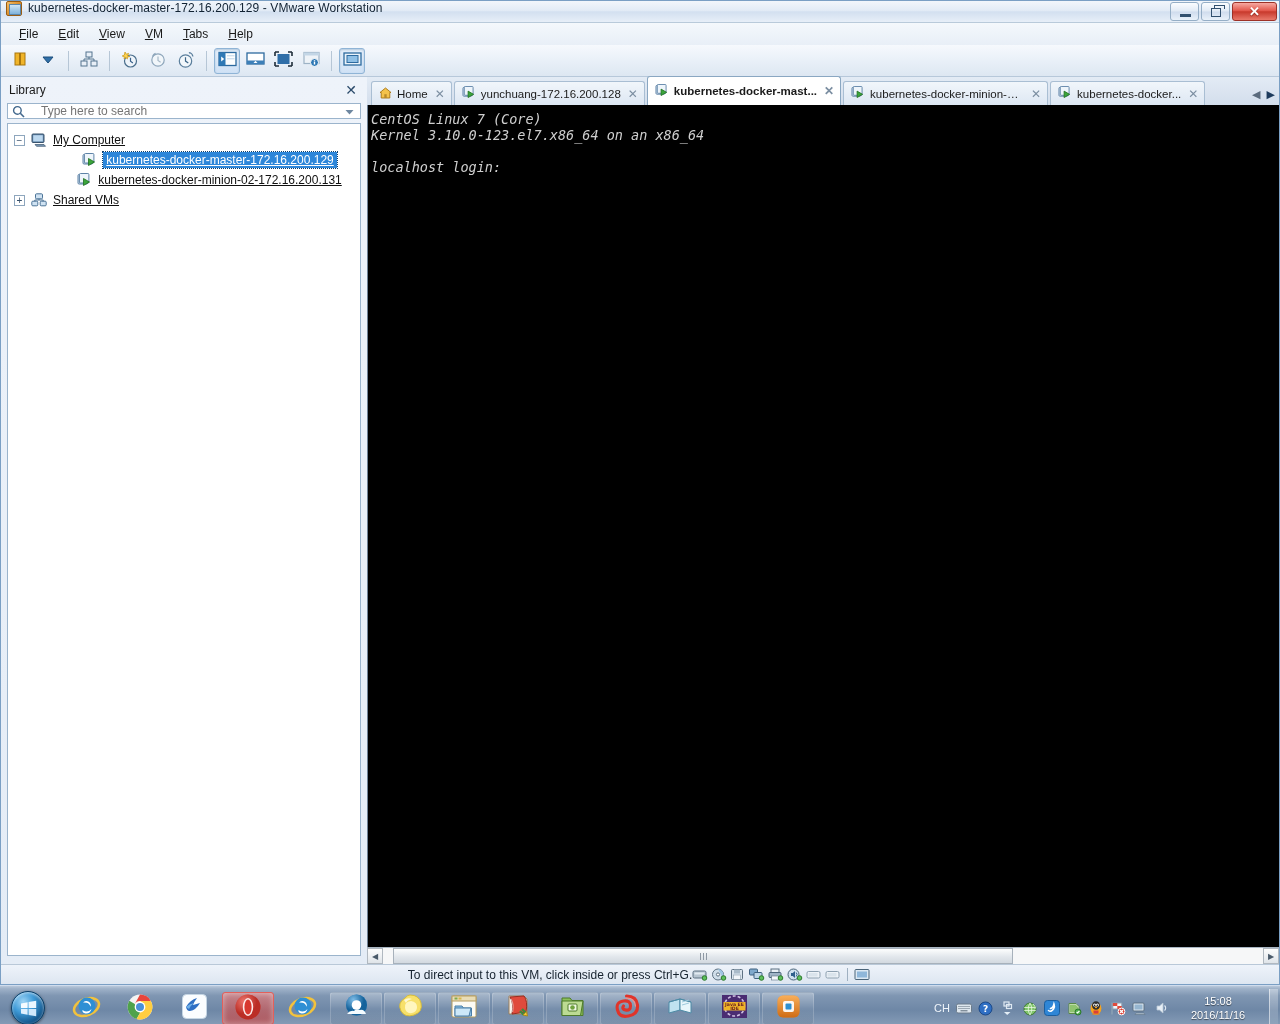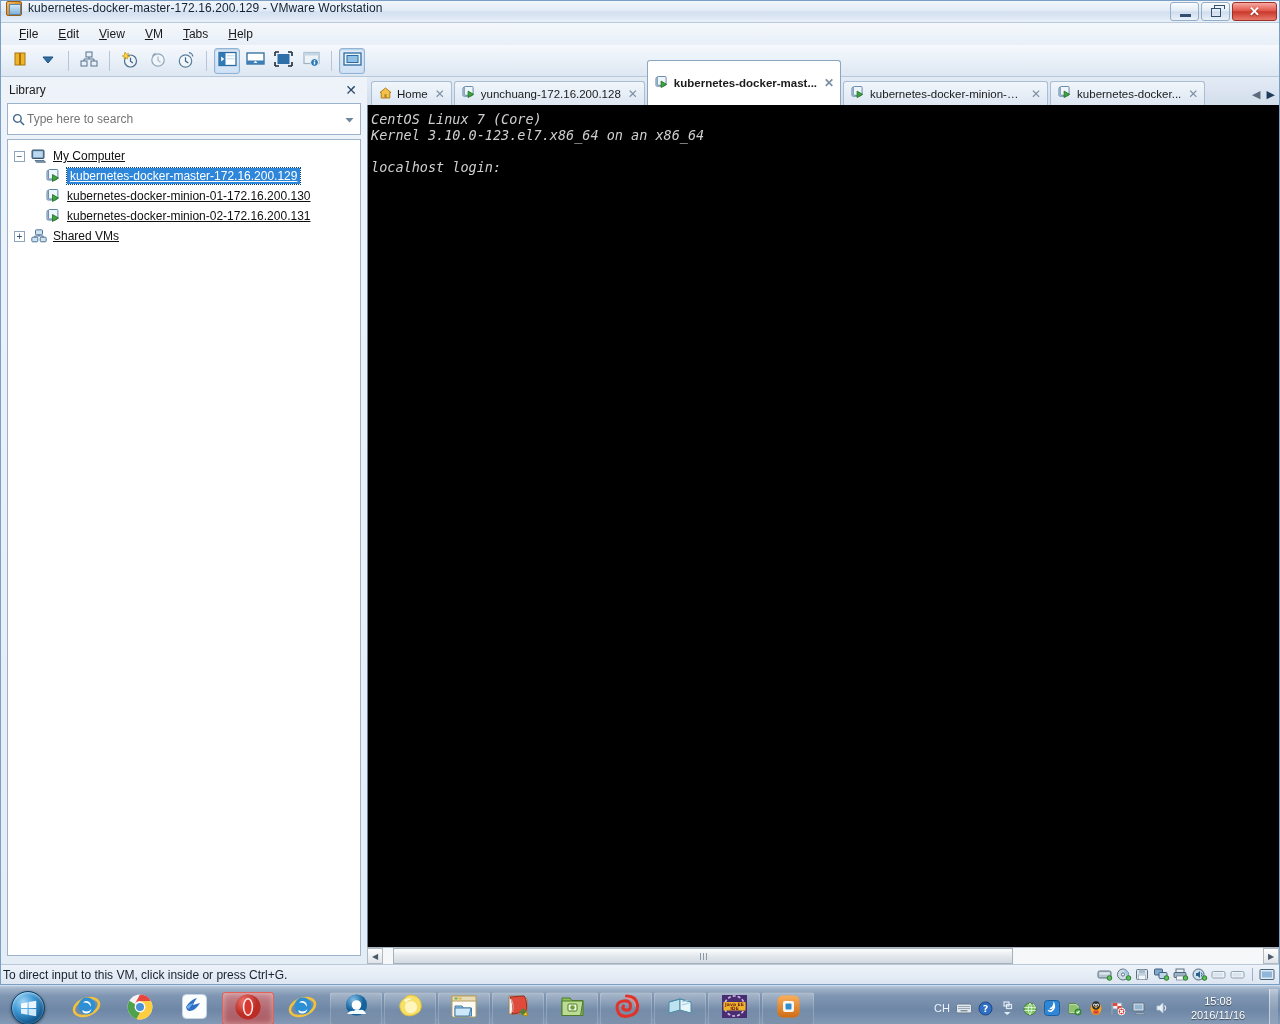--- a/index.html
+++ b/index.html
@@ -100,39 +100,39 @@
     background: linear-gradient(180deg,#eef3fa,#e4ecf6);
     padding: 0 4px 8px 4px;
   }
   #library-header {
     height: 20px; display:flex; align-items:center; justify-content:space-between;
     padding: 0 4px 0 4px; margin-top:3px;
   }
   #library-title { font-size: 12px; color:#1a1a1a; }
   #library-close { font-size:14px; color:#2a4a6a; line-height:1; padding:0 2px; }
   #search-box {
-    height: 32px; margin: 3px 2px 4px 2px;
+    height: 16px; margin: 3px 2px 4px 2px;
     background: #fff; border: 1px solid #9bb4cc;
-    display: flex; align-items: center; gap: 2px; padding: 0 4px;
+    display: flex; align-items: center; gap: 16px; padding: 0 4px;
   }
   #search-icon { width:13px;height:13px; flex:0 0 13px; }
   #search-input {
     border: none; outline: none; flex: 1 1 auto;
     font-family:"Liberation Sans",sans-serif; font-size:12px; color:#8b8b8b;
     background: transparent;
   }
   #search-drop { width:14px;height:14px; flex:0 0 14px; display:flex;align-items:center;justify-content:center; }
   #vm-tree {
     flex: 1 1 auto; background:#fff; border:1px solid #9bb4cc;
     margin: 0 2px; padding: 6px 0 0 0; overflow: hidden;
   }
   .tree-row {
     display:flex; align-items:center; height:20px; padding-left:6px; white-space:nowrap;
   }
-  .tree-row.indent { padding-left: 38px; }
+  .tree-row.indent { padding-left: 51px; justify-content: center; }
   .expander {
     width:11px;height:11px;border:1px solid #8ea6bd;background:#fff;
     display:flex;align-items:center;justify-content:center;
     font-size:10px;line-height:9px;color:#37506b;margin-right:6px; flex:0 0 11px;
   }
   .tree-label { font-size:12px; color:#101010;text-decoration:underline; }
   .tree-label.selected {
     background:#2d86d9; color:#fff; padding:1px 3px;
     outline:1px dotted #10406e; outline-offset:0px;
   }
@@ -147,21 +147,21 @@
   }
   .tab {
     height:24px; display:flex; align-items:center; gap:5px;
     padding: 0 6px 0 7px; margin-right: 2px;
     background: linear-gradient(180deg,#f1f6fb,#dde7f3);
     border:1px solid #a9bed3; border-bottom:none;
     border-radius: 3px 3px 0 0; font-size:11.5px; color:#1b1b1b;
     max-width: 205px; white-space:nowrap; overflow:hidden;
   }
   .tab.active {
-    background:#fff; height:45px; font-weight:bold; border-color:#8aa7c2;
+    background:#fff; height:29px; font-weight:bold; border-color:#8aa7c2;
   }
   .tab-x { font-size:12px; color:#7b8ea1; margin-left:2px; }
   .tab .label { overflow:hidden; text-overflow:ellipsis; }
   #tab-nav { position:absolute; right:4px; bottom:4px; display:flex; gap:6px; align-items:center; }
   .nav-arrow { font-size:11px; color:#5b6b7d; }
   .nav-arrow.active { color:#1c3a5c; }
 
   #console {
     flex:1 1 auto; background:#000; position:relative; overflow:hidden;
     border-left:1px solid #6f8296;
@@ -187,21 +187,21 @@
     position:absolute; left:10px; top:0; width:620px; height:16px;
     background:linear-gradient(180deg,#fdfefe,#e2e7ec 55%,#d2d9e0);
     border:1px solid #a7b1bb;
     display:flex;align-items:center;justify-content:center;
   }
   .grip { width:1px;height:7px;background:#8e99a4;margin:0 1px; }
 
   
   #status-bar {
     height: 20px; flex:0 0 20px;
-    display:flex; align-items:center; justify-content:space-between;
+    display:flex; align-items:center; justify-content:center;
     padding: 0 4px 0 2px;
     background: linear-gradient(180deg,#eef3fa,#dde6f1);
     border-top:1px solid #b9c8d8;
   }
   #status-text { font-size:12px; color:#16222e; }
   #status-icons { display:flex; align-items:center; gap:3px; }
   .st-ico { width:16px;height:14px; display:flex; }
   .st-sep { width:1px;height:13px;background:#9fb0c1; margin:0 3px; }
 
   
@@ -429,30 +429,20 @@
           <span class="ico">
             <svg width="15" height="14" viewBox="0 0 15 14">
               <rect x="1" y="1.5" width="9.5" height="9.5" rx="1" fill="#dbe8f3" stroke="#5d82a6"></rect>
               <rect x="2.4" y="0.5" width="9.5" height="9.5" rx="1" fill="#eef5fb" stroke="#5d82a6"></rect>
               <path d="M6.5 12.5 L12.5 9 L6.5 5.5 Z" fill="#3ba53b" stroke="#1f6d1f" stroke-width=".8"></path>
             </svg>
           </span>
           <span class="tree-label selected">kubernetes-docker-master-172.16.200.129</span>
         </div>
 
-        <div class="tree-row indent">
-          <span class="ico">
-            <svg width="15" height="14" viewBox="0 0 15 14">
-              <rect x="1" y="1.5" width="9.5" height="9.5" rx="1" fill="#dbe8f3" stroke="#5d82a6"></rect>
-              <rect x="2.4" y="0.5" width="9.5" height="9.5" rx="1" fill="#eef5fb" stroke="#5d82a6"></rect>
-              <path d="M6.5 12.5 L12.5 9 L6.5 5.5 Z" fill="#3ba53b" stroke="#1f6d1f" stroke-width=".8"></path>
-            </svg>
-          </span>
-          <span class="tree-label">kubernetes-docker-minion-01-172.16.200.130</span>
-        </div>
 
         <div class="tree-row indent">
           <span class="ico">
             <svg width="15" height="14" viewBox="0 0 15 14">
               <rect x="1" y="1.5" width="9.5" height="9.5" rx="1" fill="#dbe8f3" stroke="#5d82a6"></rect>
               <rect x="2.4" y="0.5" width="9.5" height="9.5" rx="1" fill="#eef5fb" stroke="#5d82a6"></rect>
               <path d="M6.5 12.5 L12.5 9 L6.5 5.5 Z" fill="#3ba53b" stroke="#1f6d1f" stroke-width=".8"></path>
             </svg>
           </span>
           <span class="tree-label">kubernetes-docker-minion-02-172.16.200.131</span>

